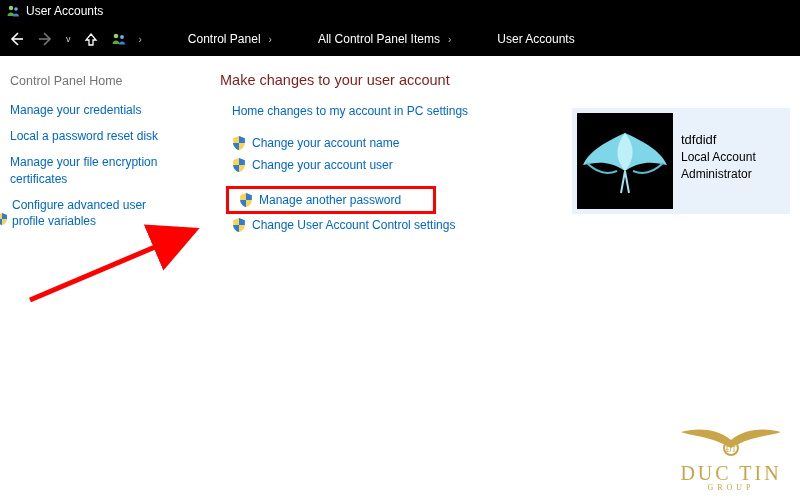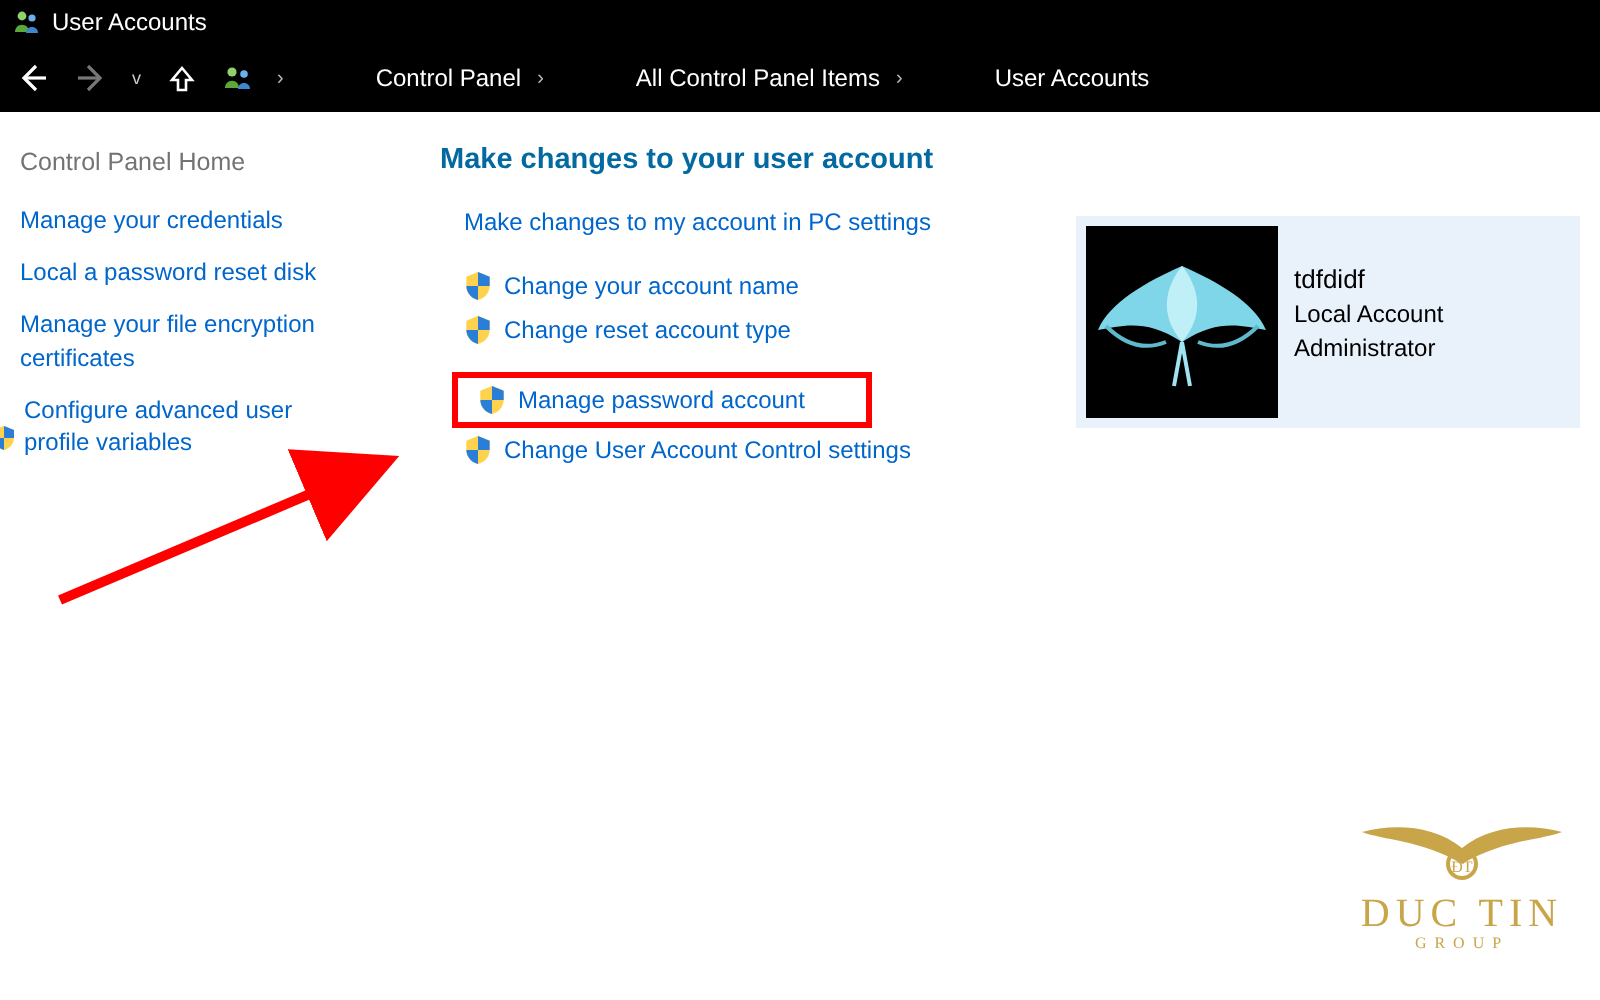--- a/index.html
+++ b/index.html
@@ -82,22 +82,22 @@
     flex-shrink: 0;
     margin-top: 1px;
     margin-left: -14px;
   }
   .main {
     flex: 1;
     padding: 4px 10px 0 30px;
     position: relative;
   }
   .main h2 {
-    color: #0369a1;
-    font-weight: 700;
+    color: #7f1d1d;
+    font-weight: 400;
     font-size: 14.5px;
     margin-bottom: 16px;
   }
   .link-row {
     display: flex;
     align-items: center;
     gap: 6px;
     color: #0066cc;
     font-size: 12px;
     margin-bottom: 8px;
@@ -115,21 +115,21 @@
     display: inline-flex;
     margin-bottom: 4px;
     margin-top: 6px;
     margin-left: 6px;
   }
   .highlight-box .link-row { margin: 0; padding-left: 6px; }
   .account-card {
     position: absolute;
     right: 10px;
     top: 40px;
-    width: 252px;
+    width: 218px;
     background: #e9f2fa;
     padding: 5px;
     display: flex;
     gap: 8px;
   }
   .avatar {
     width: 96px; height: 96px;
     background: #000;
     display:flex; align-items:center; justify-content:center;
     overflow:hidden;
@@ -137,21 +137,21 @@
   .acct-text { padding-top: 18px; font-size: 12px; color: #000; line-height:1.4;}
   .acct-text .uname { font-size: 13px; }
   .arrow-overlay {
     position: absolute;
     left: 10px; top: 190px;
     width: 230px; height: 120px;
     pointer-events: none;
   }
   .watermark {
     position: absolute;
-    bottom: 24px; right: 14px;
+    bottom: 8px; right: 14px;
     text-align: center;
     color: #c9a54a;
     font-family: "Times New Roman", serif;
   }
   .watermark .brand { font-size: 20px; letter-spacing: 3px; font-weight:500;}
   .watermark .sub { font-size: 8px; letter-spacing: 4px; color:#c9a54a; margin-top:-2px;}
   .wing-svg { display:block; margin:0 auto 2px auto;}
 </style>
 </head>
 <body>
@@ -224,48 +224,48 @@
             <path d="M6 6 V12 C3.5 11.5 1 9 1 6 H6 Z" fill="#2b7ed8"></path>
           </svg></span>
       <span>Configure advanced user profile variables</span>
     </div>
   </div>
 
   <div class="main">
     <h2>Make changes to your user account</h2>
 
     <div class="link-row noicon" style="margin-bottom:18px;">
-      <span>Make changes to my account in PC settings</span>
+      <span>Home changes to my account in PC settings</span>
     </div>
 
     <div class="link-row">
       <span class="shield"><svg width="14" height="14" viewBox="0 0 12 12">
             <path d="M6 0 L11 2 V6 C11 9 8.5 11.5 6 12 C3.5 11.5 1 9 1 6 V2 Z" fill="#ffd24d"></path>
             <path d="M6 0 L11 2 V6 H6 Z" fill="#2b7ed8"></path>
             <path d="M6 6 V12 C3.5 11.5 1 9 1 6 H6 Z" fill="#2b7ed8"></path>
           </svg></span>
       <span>Change your account name</span>
     </div>
     <div class="link-row">
       <span class="shield"><svg width="14" height="14" viewBox="0 0 12 12">
             <path d="M6 0 L11 2 V6 C11 9 8.5 11.5 6 12 C3.5 11.5 1 9 1 6 V2 Z" fill="#ffd24d"></path>
             <path d="M6 0 L11 2 V6 H6 Z" fill="#2b7ed8"></path>
             <path d="M6 6 V12 C3.5 11.5 1 9 1 6 H6 Z" fill="#2b7ed8"></path>
           </svg></span>
-      <span>Change reset account type</span>
+      <span>Change your account user</span>
     </div>
 
     <div class="highlight-box" style="width:210px;">
       <div class="link-row">
         <span class="shield"><svg width="14" height="14" viewBox="0 0 12 12">
               <path d="M6 0 L11 2 V6 C11 9 8.5 11.5 6 12 C3.5 11.5 1 9 1 6 V2 Z" fill="#ffd24d"></path>
               <path d="M6 0 L11 2 V6 H6 Z" fill="#2b7ed8"></path>
               <path d="M6 6 V12 C3.5 11.5 1 9 1 6 H6 Z" fill="#2b7ed8"></path>
             </svg></span>
-        <span>Manage password account</span>
+        <span>Manage another password</span>
       </div>
     </div>
 
     <div class="link-row">
       <span class="shield"><svg width="14" height="14" viewBox="0 0 12 12">
             <path d="M6 0 L11 2 V6 C11 9 8.5 11.5 6 12 C3.5 11.5 1 9 1 6 V2 Z" fill="#ffd24d"></path>
             <path d="M6 0 L11 2 V6 H6 Z" fill="#2b7ed8"></path>
             <path d="M6 6 V12 C3.5 11.5 1 9 1 6 H6 Z" fill="#2b7ed8"></path>
           </svg></span>
       <span>Change User Account Control settings</span>

